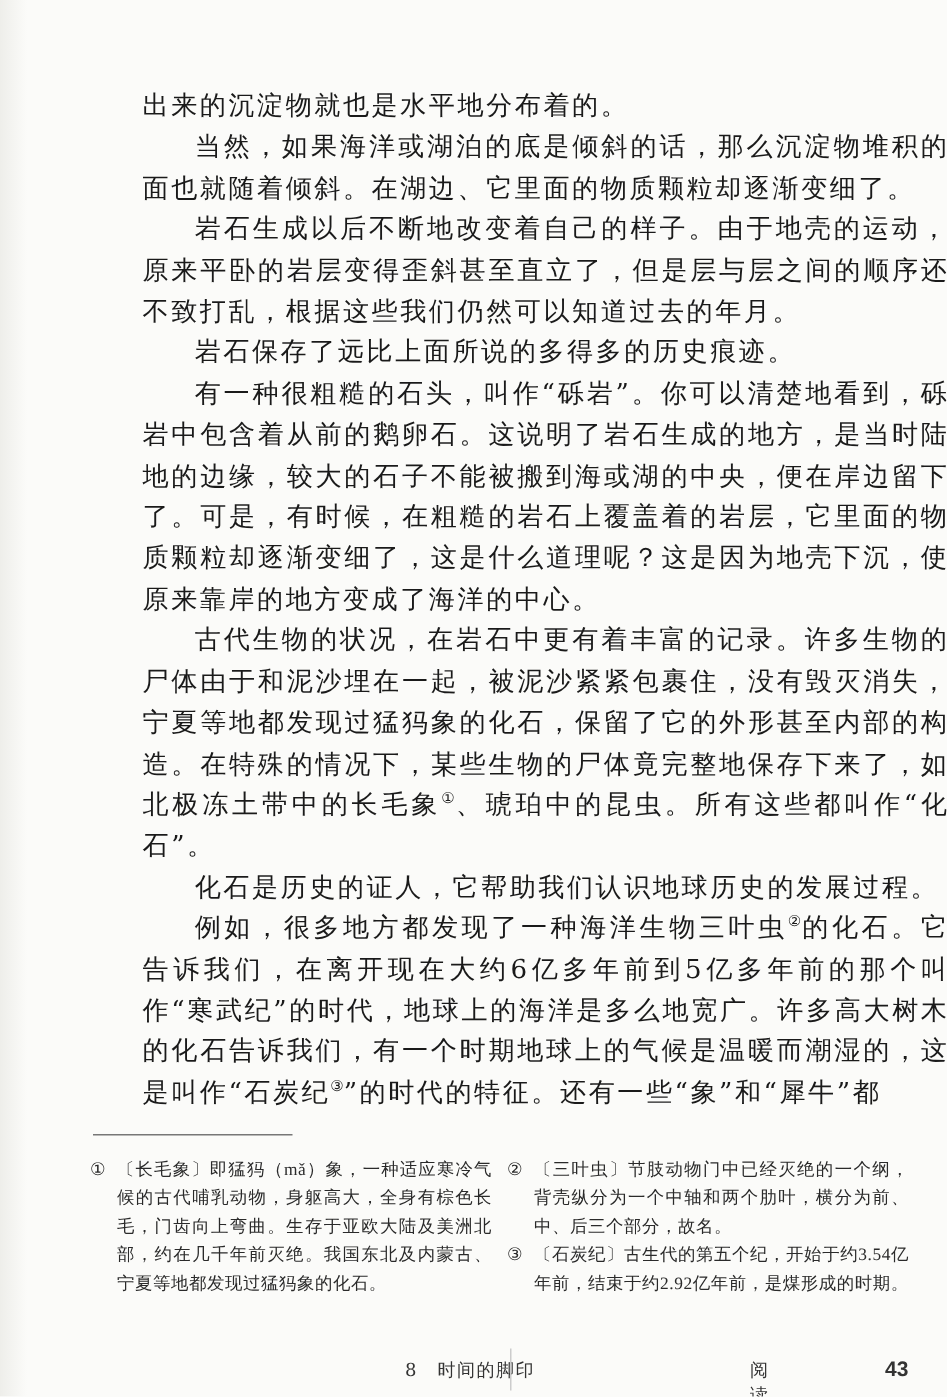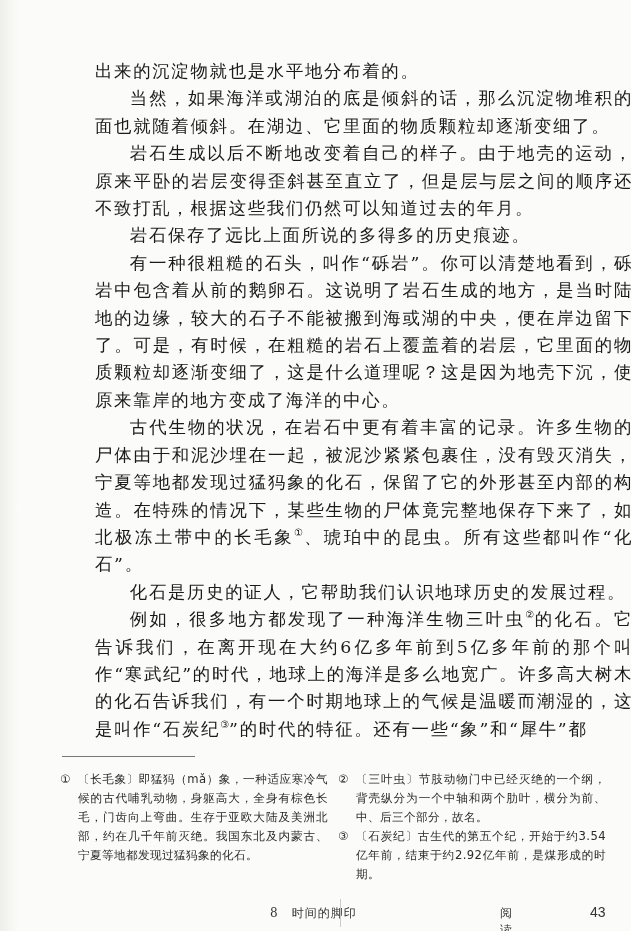--- a/index.html
+++ b/index.html
@@ -27,29 +27,29 @@
     border-top: 1px solid #777;
   }
   .footnotes {
     position: absolute; top: 770px; font-family: "DejaVu Sans", "Liberation Sans", sans-serif;
     font-size: 11.6px; line-height: 19px; color: #2a2a2a; letter-spacing: 0.4px;
   }
   .fn-left { left: 60px; width: 268px; }
   .fn-right { left: 338px; width: 268px; top: 770px; }
   .fn-item { display: flex; margin: 0; }
   .fn-mark { flex: 0 0 18px; }
-  .fn-body { flex: 1; text-align: justify; }
+  .fn-body { flex: 1; text-align: justify; font-family: Liberation Serif, serif; }
   .running-foot {
     position: absolute; top: 905px; left: 0; width: 508px; height: 20px;
     font-family: "DejaVu Serif", "Liberation Serif", serif; font-size: 12px; color: #333;
   }
   .rf-chapter { position: absolute; left: 270px; top: 0; letter-spacing: 1px; }
   .rf-divider { position: absolute; left: 340px; top: -6px; width: 1px; height: 28px; background: #ccc; }
   .rf-section { position: absolute; left: 500px; top: 0; letter-spacing: 8px; }
-  .rf-page { position: absolute; left: 590px; top: -1px; font-size: 14px; font-weight: normal; font-family: "Liberation Sans", sans-serif; }
+  .rf-page { position: absolute; left: 590px; top: -1px; font-size: 14px; font-weight: bold; font-family: "Liberation Sans", sans-serif; }
 </style>
 </head>
 <body>
 
 <div class="page-edge"></div>
 
 <div class="main">
   <p class="noindent">出来的沉淀物就也是水平地分布着的。</p>
   <p>当然，如果海洋或湖泊的底是倾斜的话，那么沉淀物堆积的面也就随着倾斜。在湖边、它里面的物质颗粒却逐渐变细了。</p>
   <p>岩石生成以后不断地改变着自己的样子。由于地壳的运动，原来平卧的岩层变得歪斜甚至直立了，但是层与层之间的顺序还不致打乱，根据这些我们仍然可以知道过去的年月。</p>

